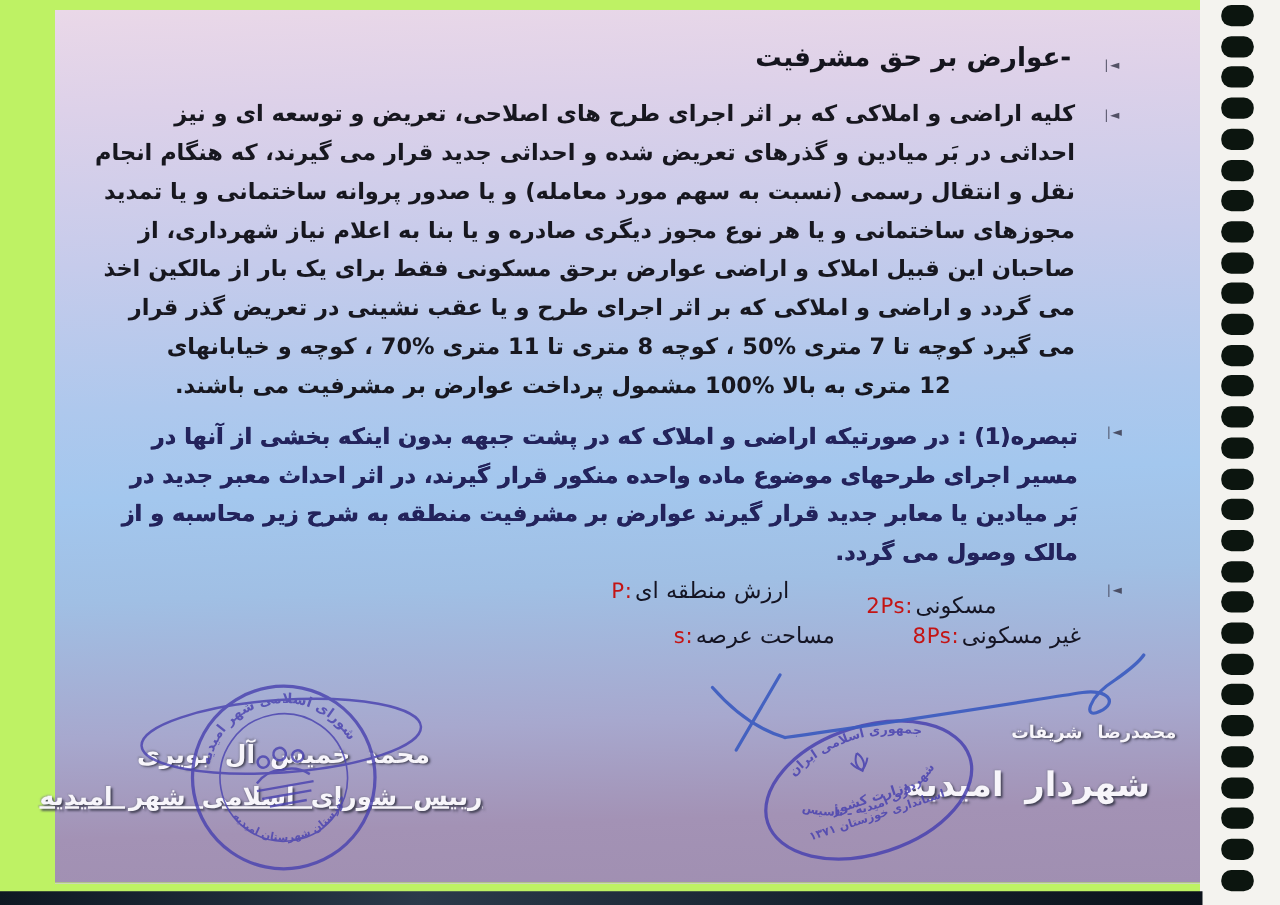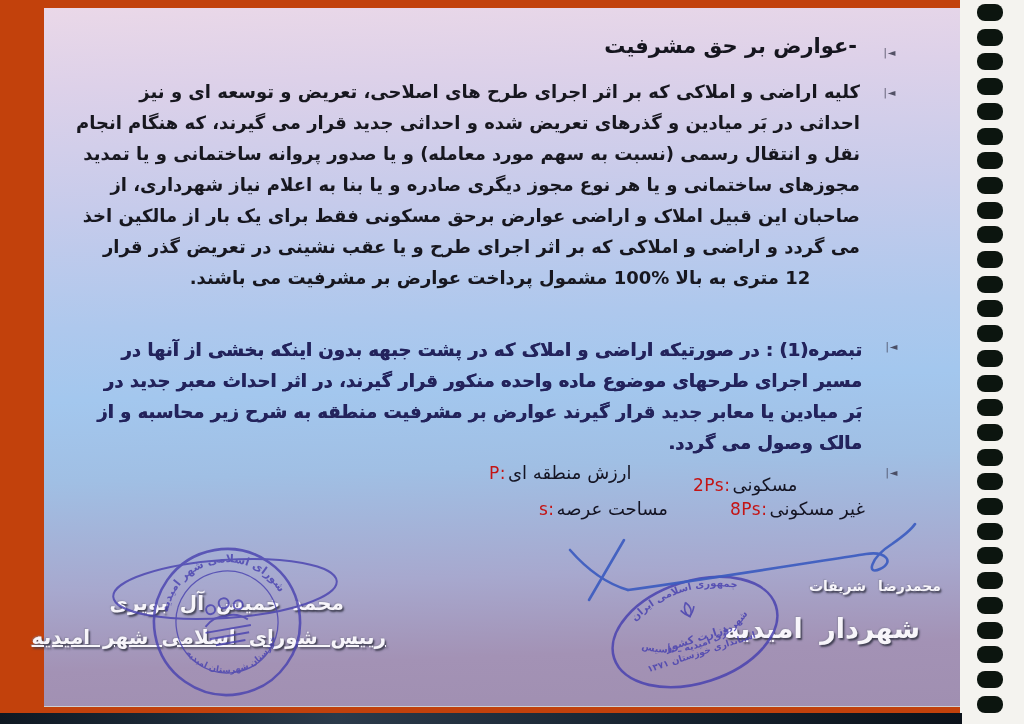--- a/index.html
+++ b/index.html
@@ -1,19 +1,19 @@
 <!DOCTYPE html>
 <html lang="fa"><head>
 <meta charset="utf-8">
 <style>
   html,body{margin:0;padding:0;background:#e8e8e4;}
   *{box-sizing:border-box;}
   .scan{
     position:relative;width:1024px;height:724px;overflow:hidden;
-    background:#c2410c;
+    background:#bef264;
     font-family:"DejaVu Sans",sans-serif;
   }
   
   .page{
     position:absolute;left:44px;top:8px;width:916px;height:698px;
     background:linear-gradient(178deg,
       #ead8e8 0%, #ddd1e9 11%, #c6cbeb 28%, #aec8ed 44%,
       #a3c7ee 54%, #a0bfe4 65%, #a7a8ce 80%, #a392b5 91%, #a08fb1 100%);
     box-shadow:0 1px 0 #cfcfd2;
     direction:rtl;
@@ -26,21 +26,21 @@
   .holes{position:absolute;right:0;top:0;width:64px;height:724px;background:#f4f3ef;}
   .hole{position:absolute;left:17px;width:26px;height:17px;border-radius:8px;background:#0c150f;}
   
   .doc-title{
     position:absolute;top:26px;right:103px;
     font-size:21px;font-weight:bold;color:#15151e;white-space:nowrap;
   }
   .para{position:absolute;right:100px;left:96px;top:68px;}
   .para .ln{
     height:31px;line-height:31px;font-size:18px;font-weight:bold;color:#17171f;
-    text-align:center;white-space:nowrap;
+    text-align:left;white-space:nowrap;
   }
   .note{position:absolute;right:98px;left:96px;top:326px;}
   .note .ln{
     height:31px;line-height:31px;font-size:18px;font-weight:bold;color:#23235c;
     text-shadow:0.4px 0 0 #23235c;text-align:right;white-space:nowrap;
   }
   .formula{
     position:absolute;direction:ltr;white-space:nowrap;
     font-weight:normal;font-size:18px;color:#141423;
   }
@@ -73,20 +73,21 @@
 
     <div class="doc-title">-عوارض بر حق مشرفیت</div>
 
     <div class="para">
       <div class="ln">کلیه اراضی و املاکی که بر اثر اجرای طرح های اصلاحی، تعریض و توسعه ای و نیز</div>
       <div class="ln">احداثی در بَر میادین و گذرهای تعریض شده و احداثی جدید قرار می گیرند، که هنگام انجام</div>
       <div class="ln">نقل و انتقال رسمی (نسبت به سهم مورد معامله) و یا صدور پروانه ساختمانی و یا تمدید</div>
       <div class="ln">مجوزهای ساختمانی و یا هر نوع مجوز دیگری صادره و یا بنا به اعلام نیاز شهرداری، از</div>
       <div class="ln">صاحبان این قبیل املاک و اراضی عوارض برحق مسکونی فقط برای یک بار از مالکین اخذ</div>
       <div class="ln">می گردد و اراضی و املاکی که بر اثر اجرای طرح و یا عقب نشینی در تعریض گذر قرار</div>
+      <div class="ln">می گیرد کوچه تا 7 متری %50 ، کوچه 8 متری تا 11 متری %70 ، کوچه و خیابانهای</div>
       <div class="ln">12 متری به بالا %100 مشمول پرداخت عوارض بر مشرفیت می باشند.</div>
     </div>
 
     <div class="note">
       <div class="ln">تبصره(1) : در صورتیکه اراضی و املاک که در پشت جبهه بدون اینکه بخشی از آنها در</div>
       <div class="ln">مسیر اجرای طرحهای موضوع ماده واحده منکور قرار گیرند، در اثر احداث معبر جدید در</div>
       <div class="ln">بَر میادین یا معابر جدید قرار گیرند عوارض بر مشرفیت منطقه به شرح زیر محاسبه و از</div>
       <div class="ln">مالک وصول می گردد.</div>
     </div>
 

